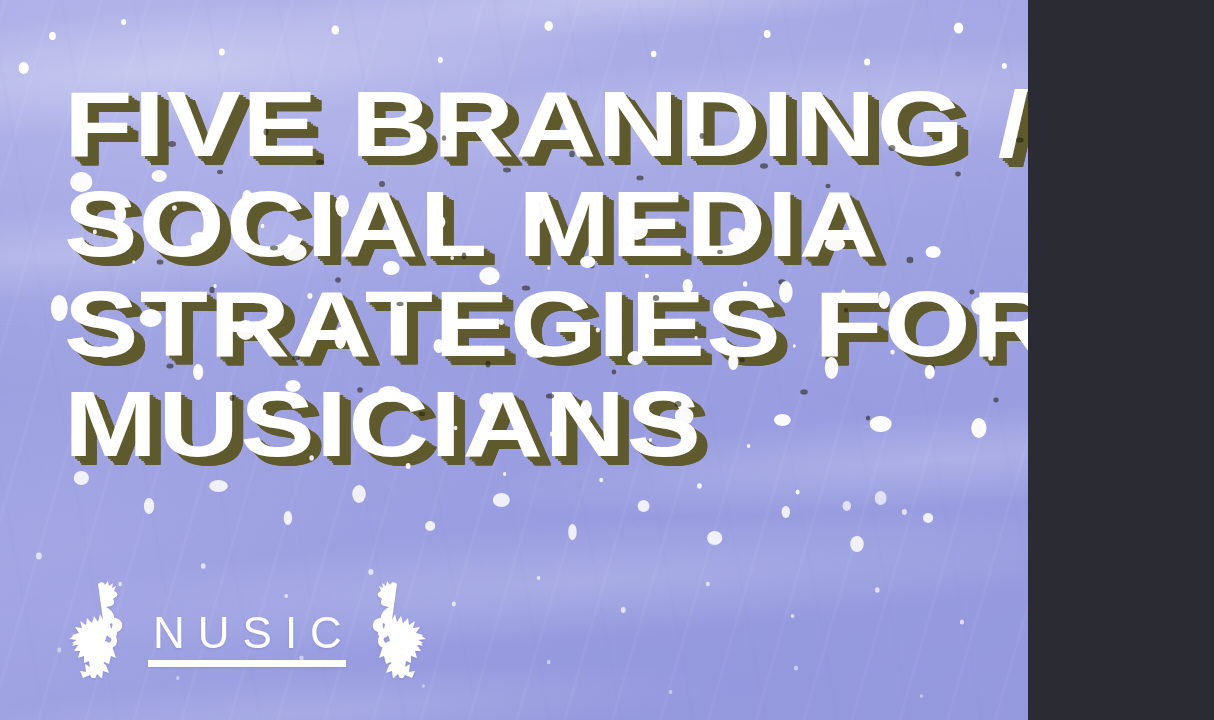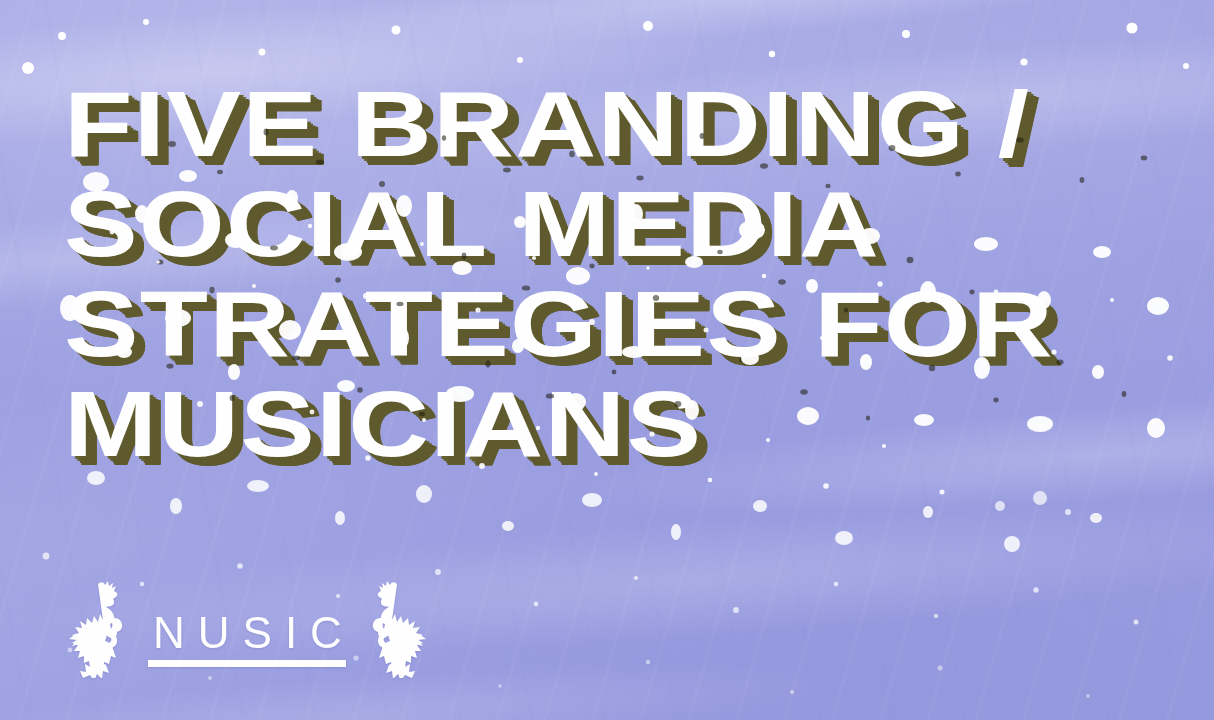--- a/index.html
+++ b/index.html
@@ -4,21 +4,21 @@
 <title>Nusic Promo Graphic</title>
 <style>
   html, body {
     margin: 0;
     padding: 0;
     background: #2b2b33;
   }
 
   .poster {
     position: relative;
-    width: 1214px;
+    width: 1028px;
     height: 720px;
     overflow: hidden;
     font-family: "Liberation Sans", sans-serif;
     background-color: #4c1d95;
     isolation: isolate;
   }
 
   
   .bg-base {
     position: absolute;

